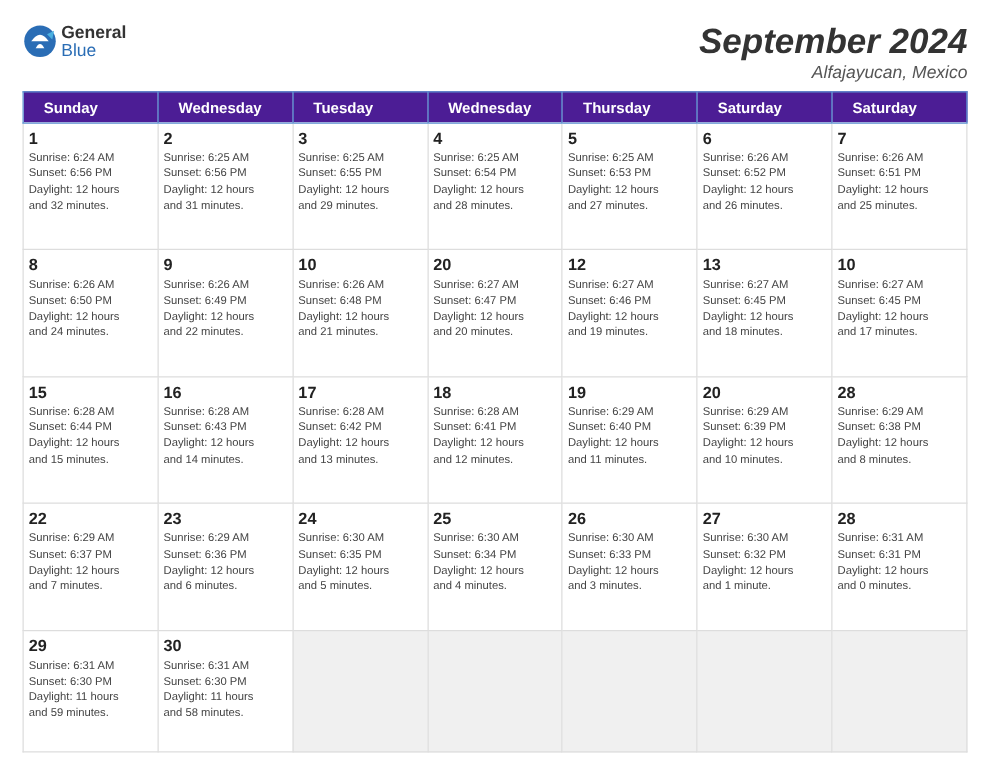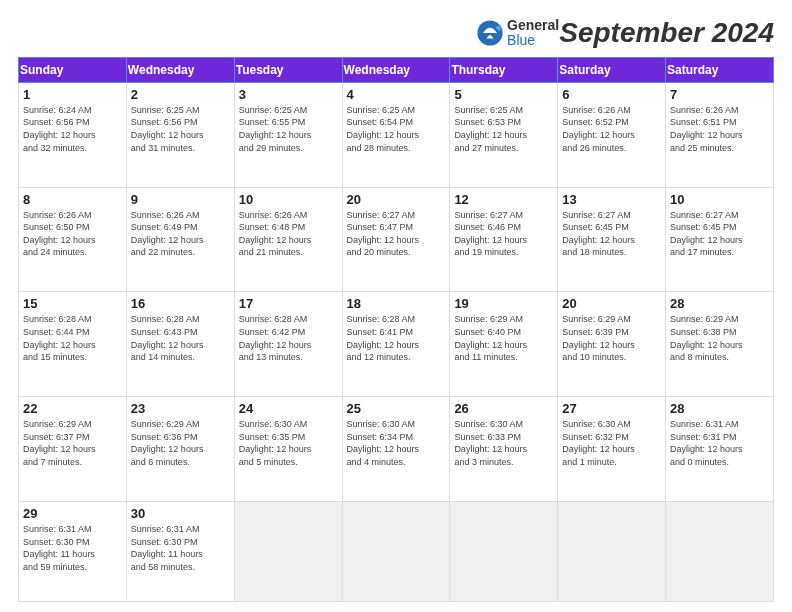--- a/index.html
+++ b/index.html
@@ -12,21 +12,21 @@
     }
     .page {
       width: 792px;
       height: 612px;
       padding: 18px 18px 10px 18px;
       display: flex;
       flex-direction: column;
     }
     .header {
       display: flex;
-      justify-content: flex-end;
+      justify-content: space-between;
       align-items: flex-start;
       margin-bottom: 8px;
     }
     .logo {
       display: flex;
       align-items: center;
       gap: 0px;
     }
     .logo-text {
       display: flex;
@@ -62,25 +62,25 @@
       font-size: 14px;
       color: #555;
     }
     .calendar {
       flex: 1;
       border-collapse: collapse;
       width: 100%;
       table-layout: fixed;
     }
     .calendar thead tr th {
-      background: #6d28d9;
+      background: #4c1d95;
       color: #fff;
       font-size: 12px;
       font-weight: bold;
-      padding: 5px 1px;
+      padding: 5px 16px;
       text-align: left;
       border: 1px solid #5a90d0;
     }
     .calendar tbody tr td {
       vertical-align: top;
       padding: 4px 4px;
       border: 1px solid #ddd;
       font-size: 9.5px;
       color: #333;
       background: #fff;
@@ -117,20 +117,21 @@
         <path d="M15 28 Q20 18 25 28" fill="white"></path>
         <path d="M28 12 L36 8 L34 18 Z" fill="#4ab0e0"></path>
       </svg>
       <div class="logo-text">
         <span class="logo-general">General</span>
         <span class="logo-blue">Blue</span>
       </div>
     </div>
     <div class="title-block">
       <div class="month-title">September 2024</div>
+      <div class="location">Alfajayucan, Mexico</div>
     </div>
   </div>
 
   <table class="calendar">
     <thead>
       <tr>
         <th>Sunday</th>
         <th>Wednesday</th>
         <th>Tuesday</th>
         <th>Wednesday</th>

